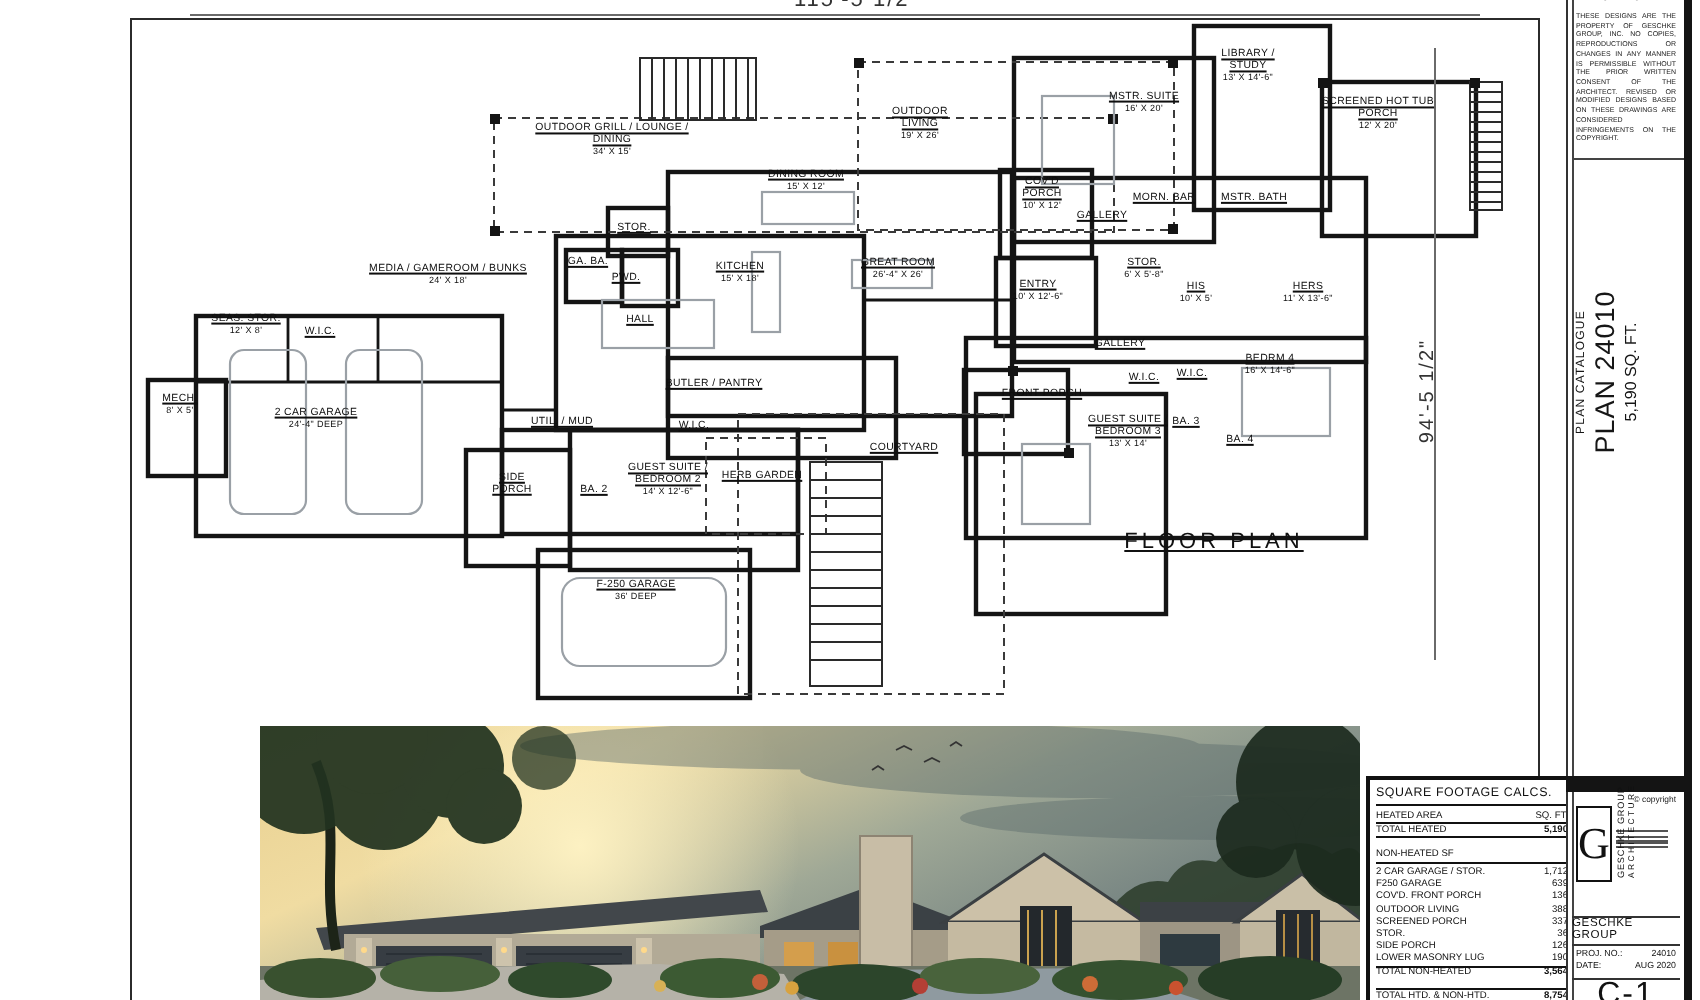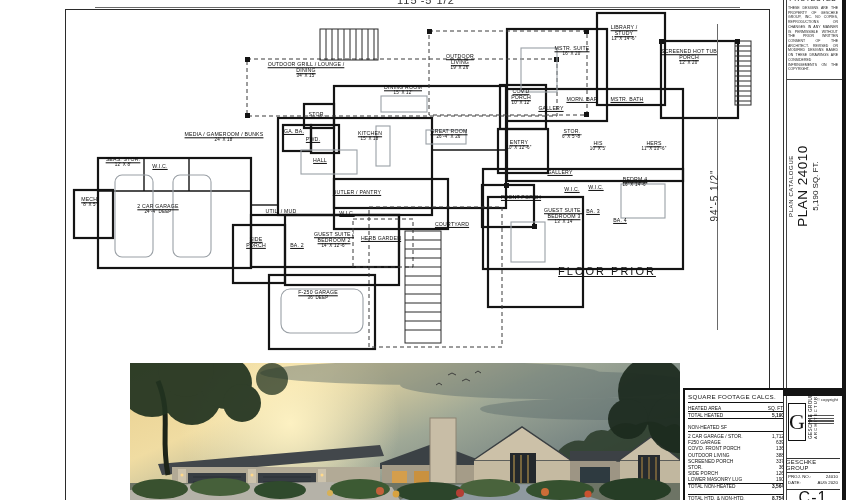--- a/index.html
+++ b/index.html
@@ -291,21 +291,21 @@
         <span class="rdim">13' x 14'</span>
       </div>
       <div class="room-label" style="left: 593px; top: 211px; width: 20px;">
         <span class="rname">BA. 3</span>
       </div>
       <div class="room-label" style="left: 620px; top: 220px; width: 20px;">
         <span class="rname">BA. 4</span>
       </div>
     </div>
 
-  <div class="plan-title">FLOOR PRIOR</div>
+  <div class="plan-title">FLOOR PLAN</div>
 
   <div class="render">
     <svg width="550" height="137" viewBox="0 0 550 137">
       <defs>
         <linearGradient id="skyg" x1="0" y1="0" x2="1" y2="0.55">
           <stop offset="0" stop-color="#e8cf8e"></stop>
           <stop offset="0.3" stop-color="#f0dca2"></stop>
           <stop offset="0.62" stop-color="#9fa896"></stop>
           <stop offset="1" stop-color="#66767a"></stop>
         </linearGradient>

